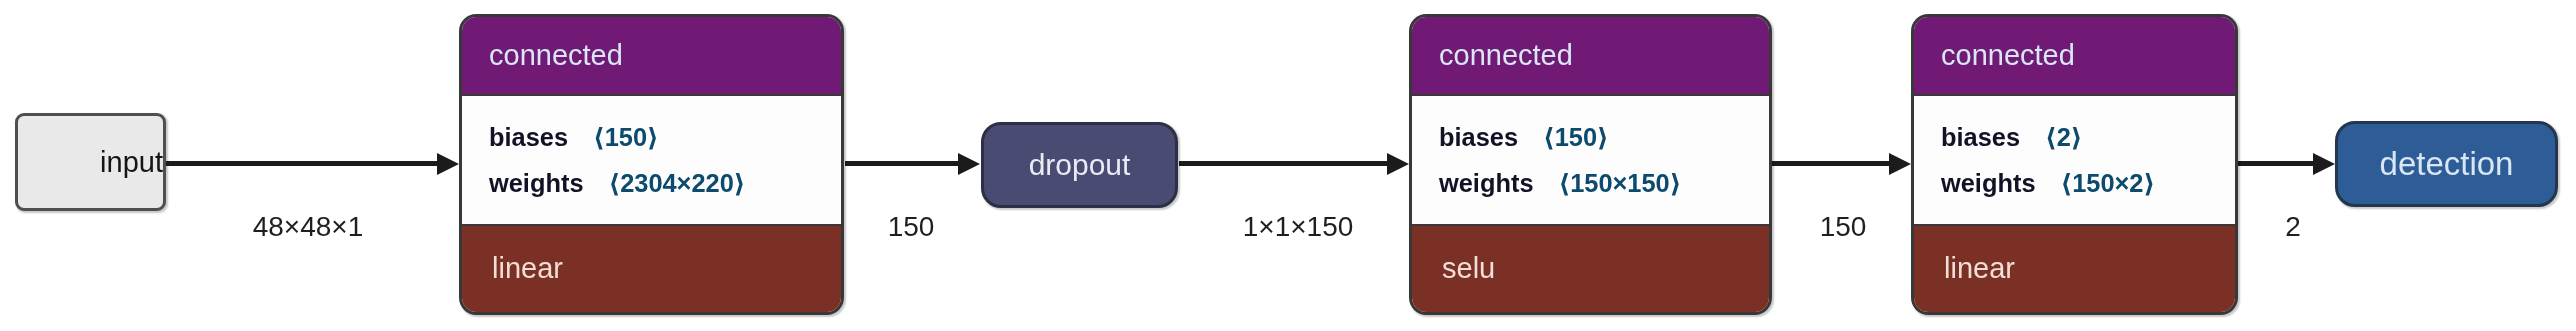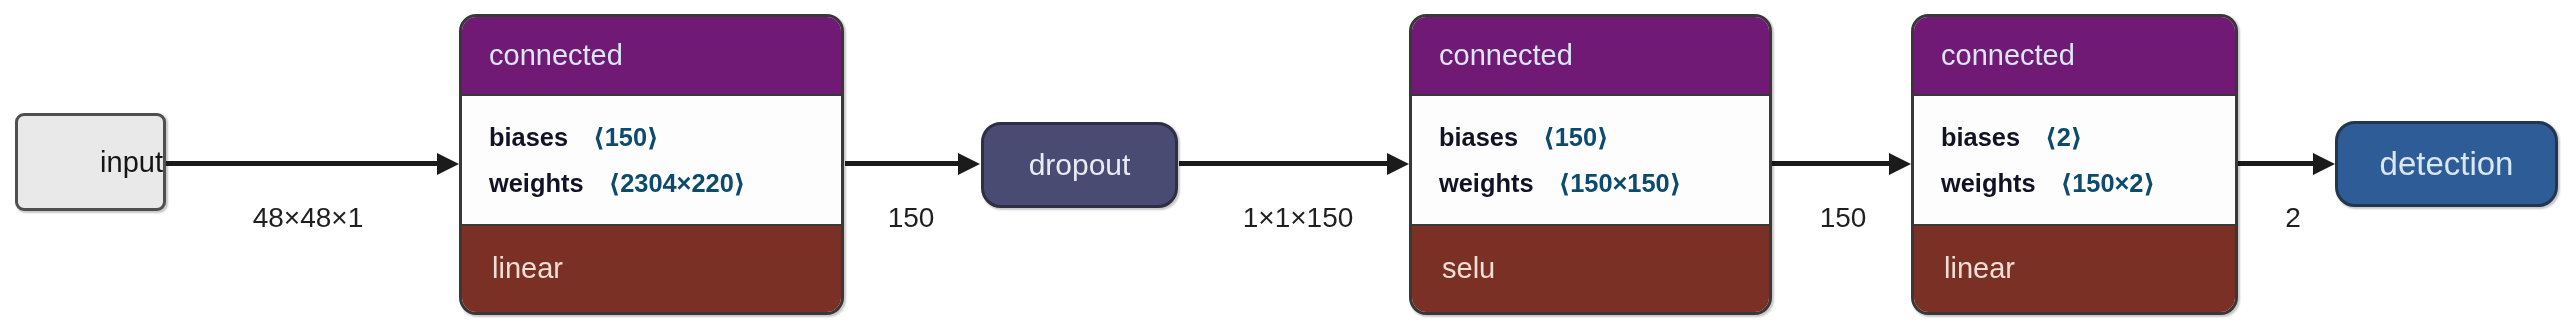--- a/index.html
+++ b/index.html
@@ -115,21 +115,21 @@
     border-left: 22px solid #1b1b1b;
   }
   .edge-1 { left: 166px;  width: 272px; }
   .edge-2 { left: 845px; width: 114px; }
   .edge-3 { left: 1179px; width: 209px; }
   .edge-4 { left: 1772px; width: 118px; }
   .edge-5 { left: 2238px; width: 76px; }
 
   .edge-label {
     position: absolute;
-    top: 202px;
+    top: 211px;
     transform: translateX(-50%);
     font-size: 28px;
     color: #1f1f1f;
     white-space: nowrap;
   }
   .edge-label-1 { left: 308px; }
   .edge-label-2 { left: 911px; }
   .edge-label-3 { left: 1298px; }
   .edge-label-4 { left: 1843px; }
   .edge-label-5 { left: 2293px; }

